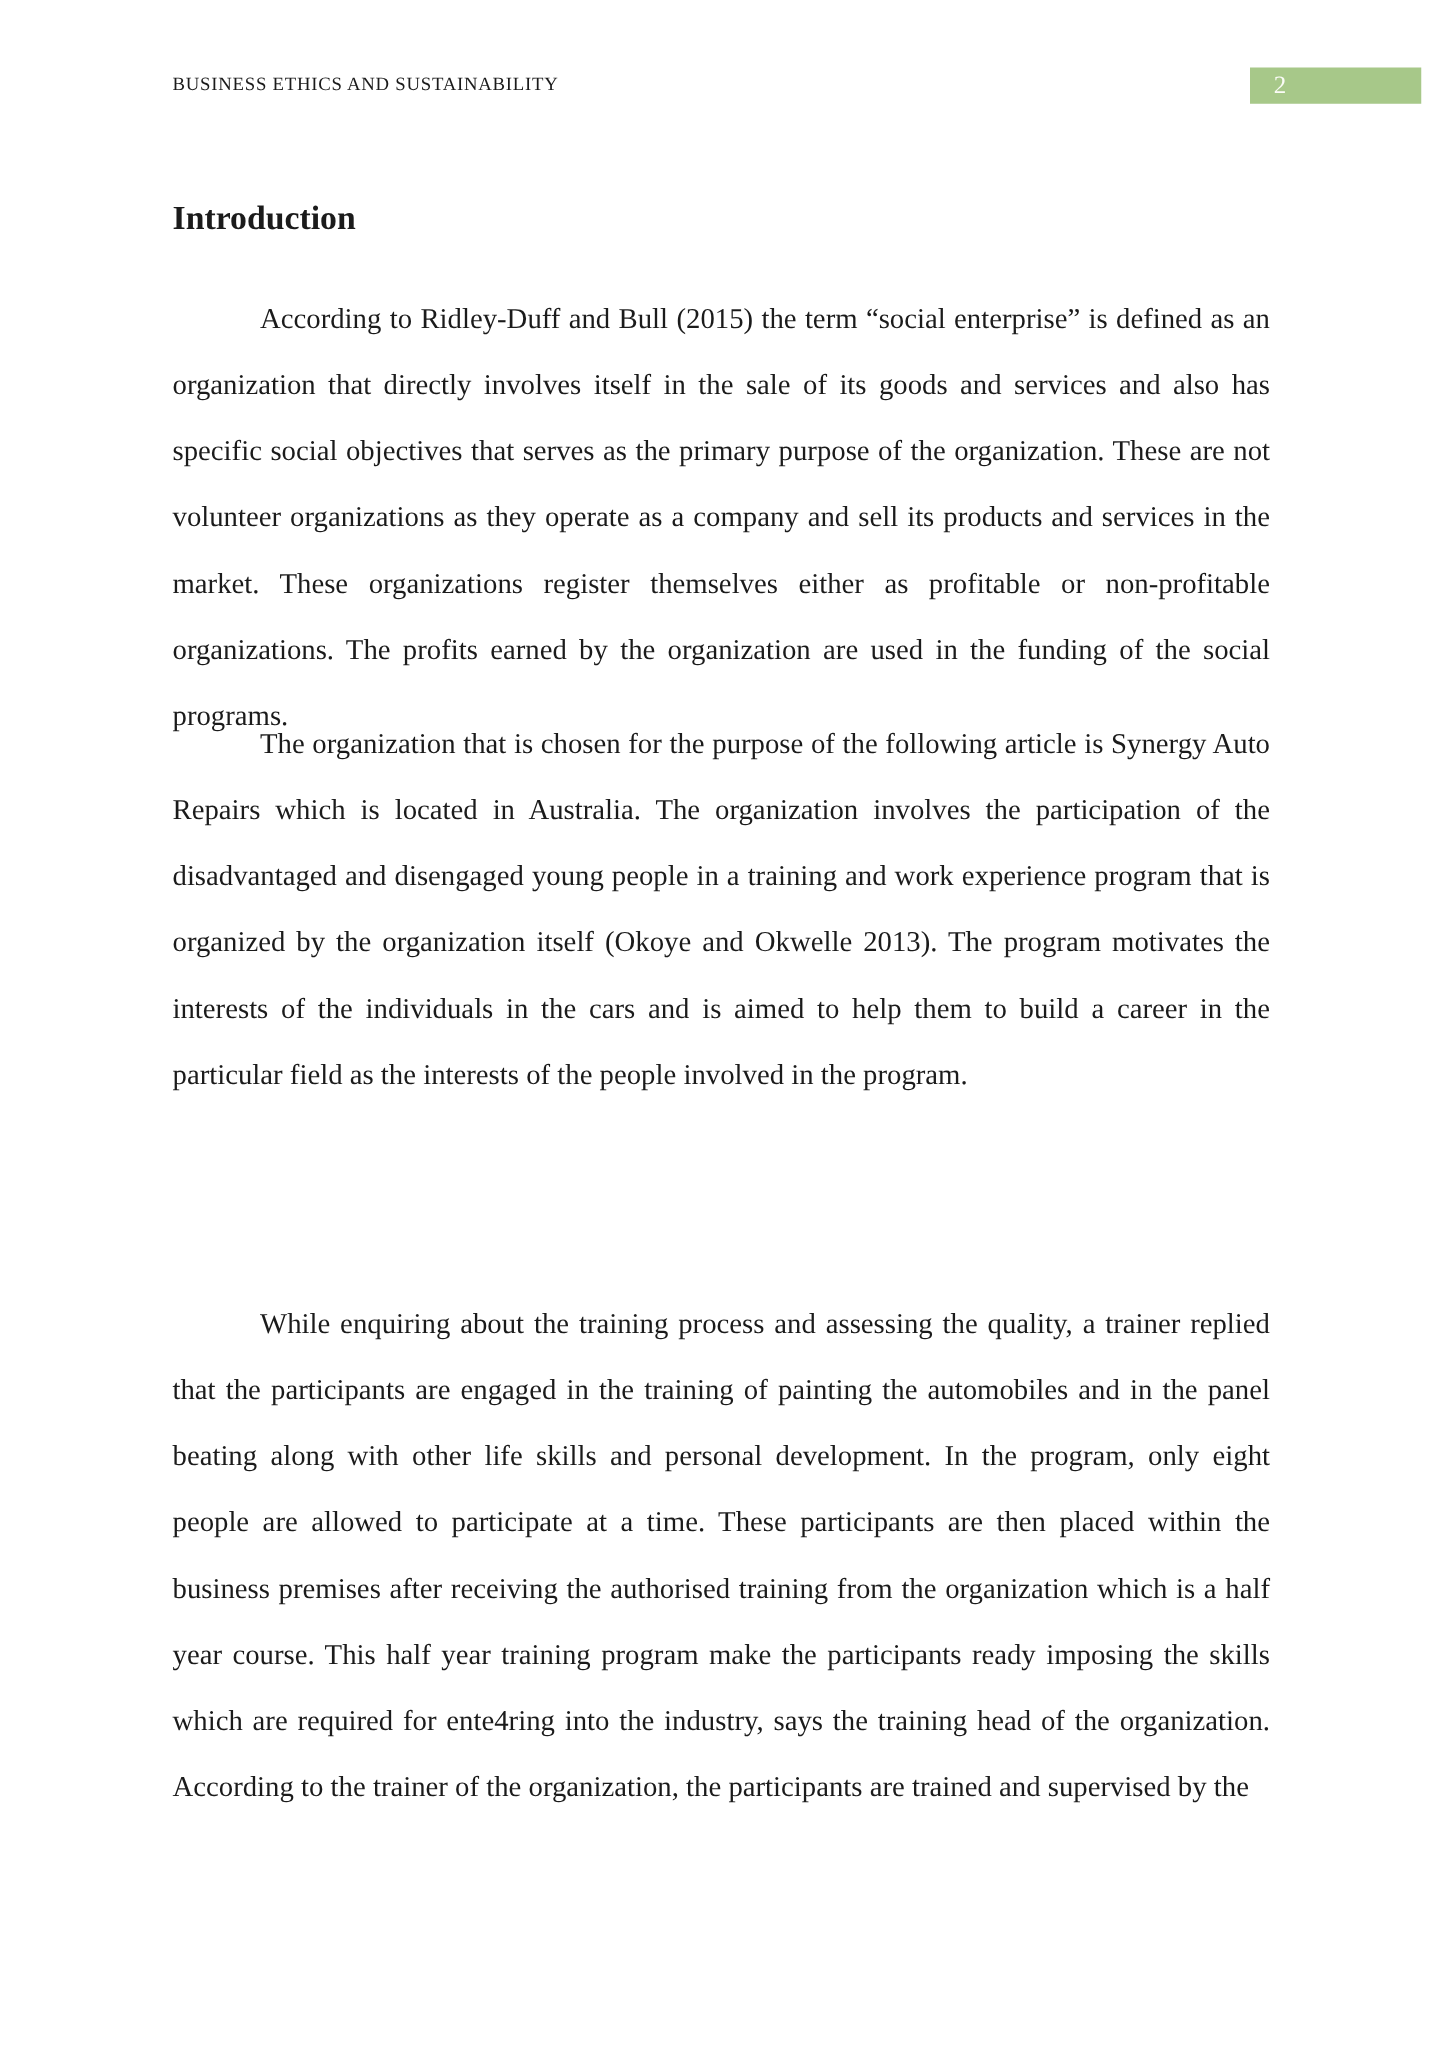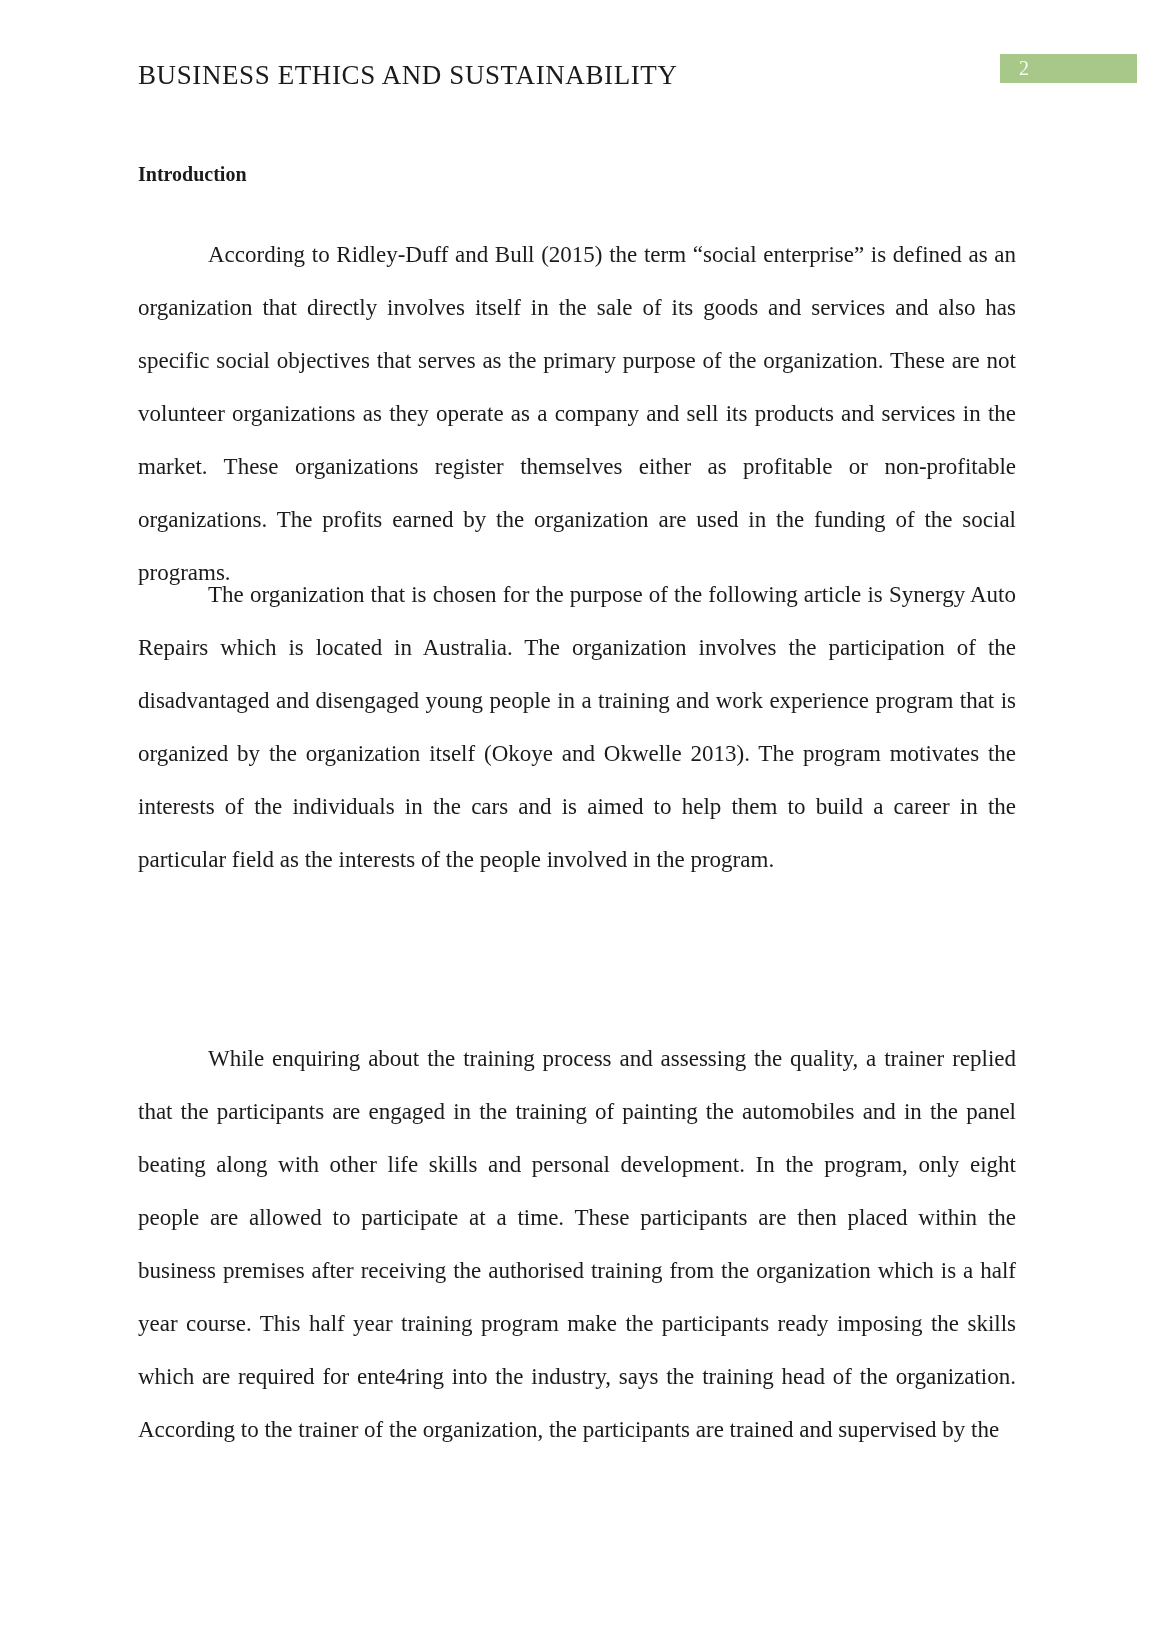--- a/index.html
+++ b/index.html
@@ -13,21 +13,21 @@
     height: 1638px;
     background: #ffffff;
     overflow: hidden;
     font-family: "Liberation Serif", serif;
     color: #1b1b1b;
   }
   .running-head {
     position: absolute;
     left: 138px;
     top: 60px;
-    font-size: 27px;
+    font-size: 15px;
     letter-spacing: 0.6px;
     white-space: nowrap;
     text-align: center;
   }
   .page-number-badge {
     position: absolute;
     left: 1000px;
     top: 54px;
     width: 137px;
     height: 29px;
@@ -49,21 +49,21 @@
   }
   .content h1,
   .content h2,
   .content p {
     position: absolute;
     left: 0;
     right: 0;
     margin: 0;
   }
   h1.heading {
-    font-size: 20px;
+    font-size: 27px;
     font-weight: 700;
     line-height: 32px;
   }
   h2.subheading {
     font-size: 25px;
     font-weight: 700;
     line-height: 30px;
   }
   p.body-para {
     font-size: 23px;

